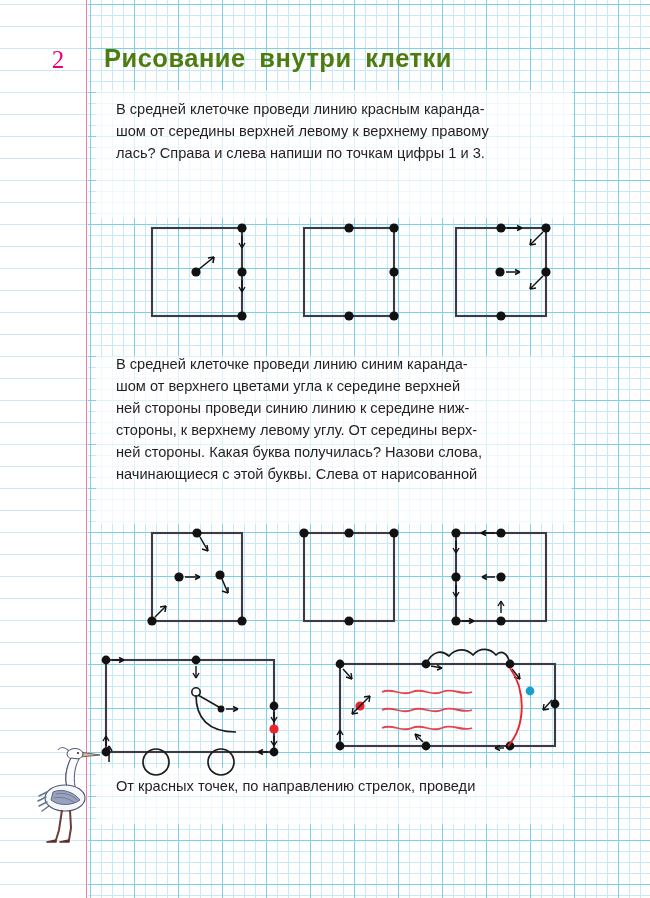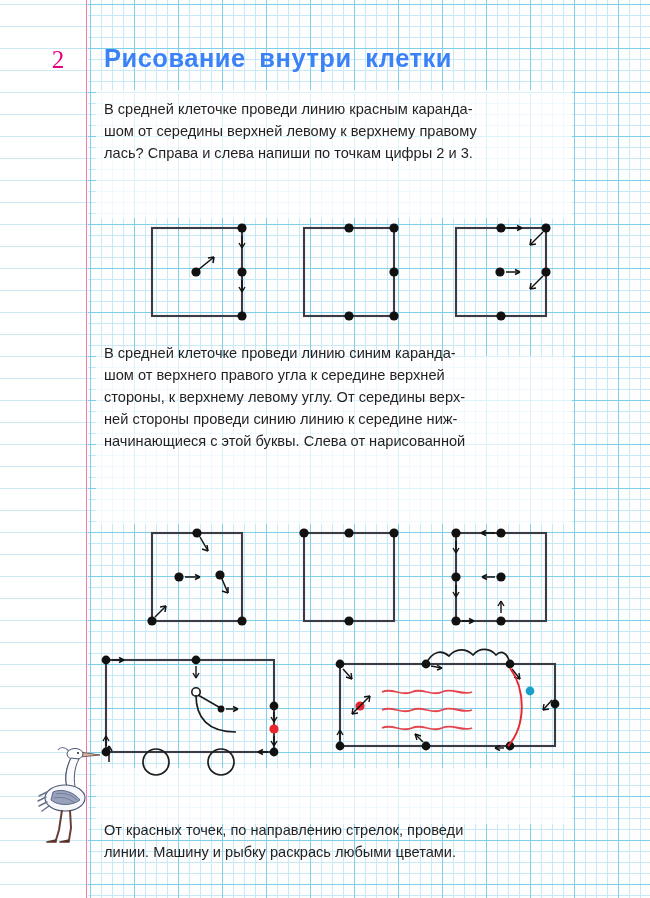--- a/index.html
+++ b/index.html
@@ -49,40 +49,40 @@
   .text-wash{position:absolute;background:rgba(255,255,255,.72);}
 
   
   .page-num{
     position:absolute;left:36px;top:46px;width:44px;
     font-family:"Liberation Serif", serif;
     font-size:25px;color:#e5007e;text-align:center;
   }
   .title{
     position:absolute;left:104px;top:44px;
-    font-size:25.5px;font-weight:bold;color:#3b82f6;
+    font-size:25.5px;font-weight:bold;color:#4d7c0f;
     letter-spacing:.5px;word-spacing:6px;
     white-space:nowrap;
   }
 
   
   .para{
     position:absolute;
     width:460px;
     font-size:14.6px;
     line-height:22px;
     color:#231f20;
     text-align:justify;
     text-justify:inter-word;
     hyphens:manual;
   }
-  .para .ln{display:block;}
+  .para .ln{display:block;margin-left:12px;}
   #para1{left:104px;top:98px;}
-  #para2{left:104px;top:342px;}
-  #para3{left:104px;top:819px;width:460px;}
+  #para2{left:104px;top:353px;}
+  #para3{left:104px;top:775px;width:460px;}
 
   
   .fig-row{position:absolute;left:0;width:650px;}
   .cellbox{position:absolute;}
 
   svg{display:block;overflow:visible;}
 
   
   .heron{position:absolute;left:38px;top:742px;}
 </style>
@@ -99,21 +99,21 @@
   <div class="text-wash" style="left:96px;top:90px;width:476px;height:128px;"></div>
   <div class="text-wash" style="left:96px;top:356px;width:476px;height:168px;"></div>
   <div class="text-wash" style="left:96px;top:768px;width:476px;height:56px;"></div>
 
   <div class="page-num">2</div>
   <div class="title">Рисование  внутри  клетки</div>
 
   <div class="para" id="para1">
     <span class="ln">В  средней  клеточке  проведи  линию  красным  каранда-</span>
     <span class="ln">шом  от  середины  верхней  левому  к  верхнему  правому</span>
-    <span class="ln">лась?  Справа  и  слева  напиши  по  точкам  цифры  2  и  3.</span>
+    <span class="ln">лась?  Справа  и  слева  напиши  по  точкам  цифры  1  и  3.</span>
   </div>
 
   <div class="fig-row" style="top:224px;height:100px;">
 
     <div class="cellbox" style="left:148px;top:0;">
       <svg width="110" height="100" viewBox="0 0 110 100">
         <rect x="4" y="4" width="90" height="88" fill="none" stroke="#3b3b46" stroke-width="2.1"></rect>
 
         <circle cx="94" cy="4" r="4.6" fill="#111"></circle>
         <circle cx="94" cy="48" r="4.6" fill="#111"></circle>
@@ -161,23 +161,24 @@
         <path d="M91 52 L78 65" stroke="#111" stroke-width="1.5" fill="none"></path>
         <path d="M78 65 L84 64 M78 65 L79 59" stroke="#111" stroke-width="1.5" fill="none"></path>
 
         <circle cx="49" cy="92" r="4.6" fill="#111"></circle>
       </svg>
     </div>
   </div>
 
   <div class="para" id="para2">
     <span class="ln">В  средней  клеточке  проведи  линию  синим  каранда-</span>
-    <span class="ln">шом  от  верхнего  правого  угла  к  середине  верхней</span>
+    <span class="ln">шом  от  верхнего  цветами  угла  к  середине  верхней</span>
+    <span class="ln">ней  стороны  проведи  синию  линию  к  середине  ниж-</span>
     <span class="ln">стороны,  к  верхнему  левому  углу.  От  середины  верх-</span>
-    <span class="ln">ней  стороны  проведи  синию  линию  к  середине  ниж-</span>
+    <span class="ln">ней  стороны.  Какая  буква  получилась?  Назови  слова,</span>
     <span class="ln">начинающиеся  с  этой  буквы.  Слева  от  нарисованной</span>
   </div>
 
   <div class="fig-row" style="top:529px;height:100px;">
 
     <div class="cellbox" style="left:148px;top:0;">
       <svg width="110" height="100" viewBox="0 0 110 100">
         <rect x="4" y="4" width="90" height="88" fill="none" stroke="#3b3b46" stroke-width="2.1"></rect>
 
         <circle cx="49" cy="4" r="4.6" fill="#111"></circle>
@@ -355,16 +356,15 @@
 
   <div class="cellbox" style="left:100px;top:742px;">
     <svg width="20" height="22" viewBox="0 0 20 22">
       <path d="M9 20 L9 4" stroke="#111" stroke-width="1.5" fill="none"></path>
       <path d="M9 4 L6 9 M9 4 L12 9" stroke="#111" stroke-width="1.5" fill="none"></path>
     </svg>
   </div>
 
   <div class="para" id="para3">
     <span class="ln">От  красных  точек,  по  направлению  стрелок,  проведи</span>
-    <span class="ln">линии.  Машину  и  рыбку  раскрась  любыми  цветами.</span>
   </div>
 
 </div>
 
 </body></html>

